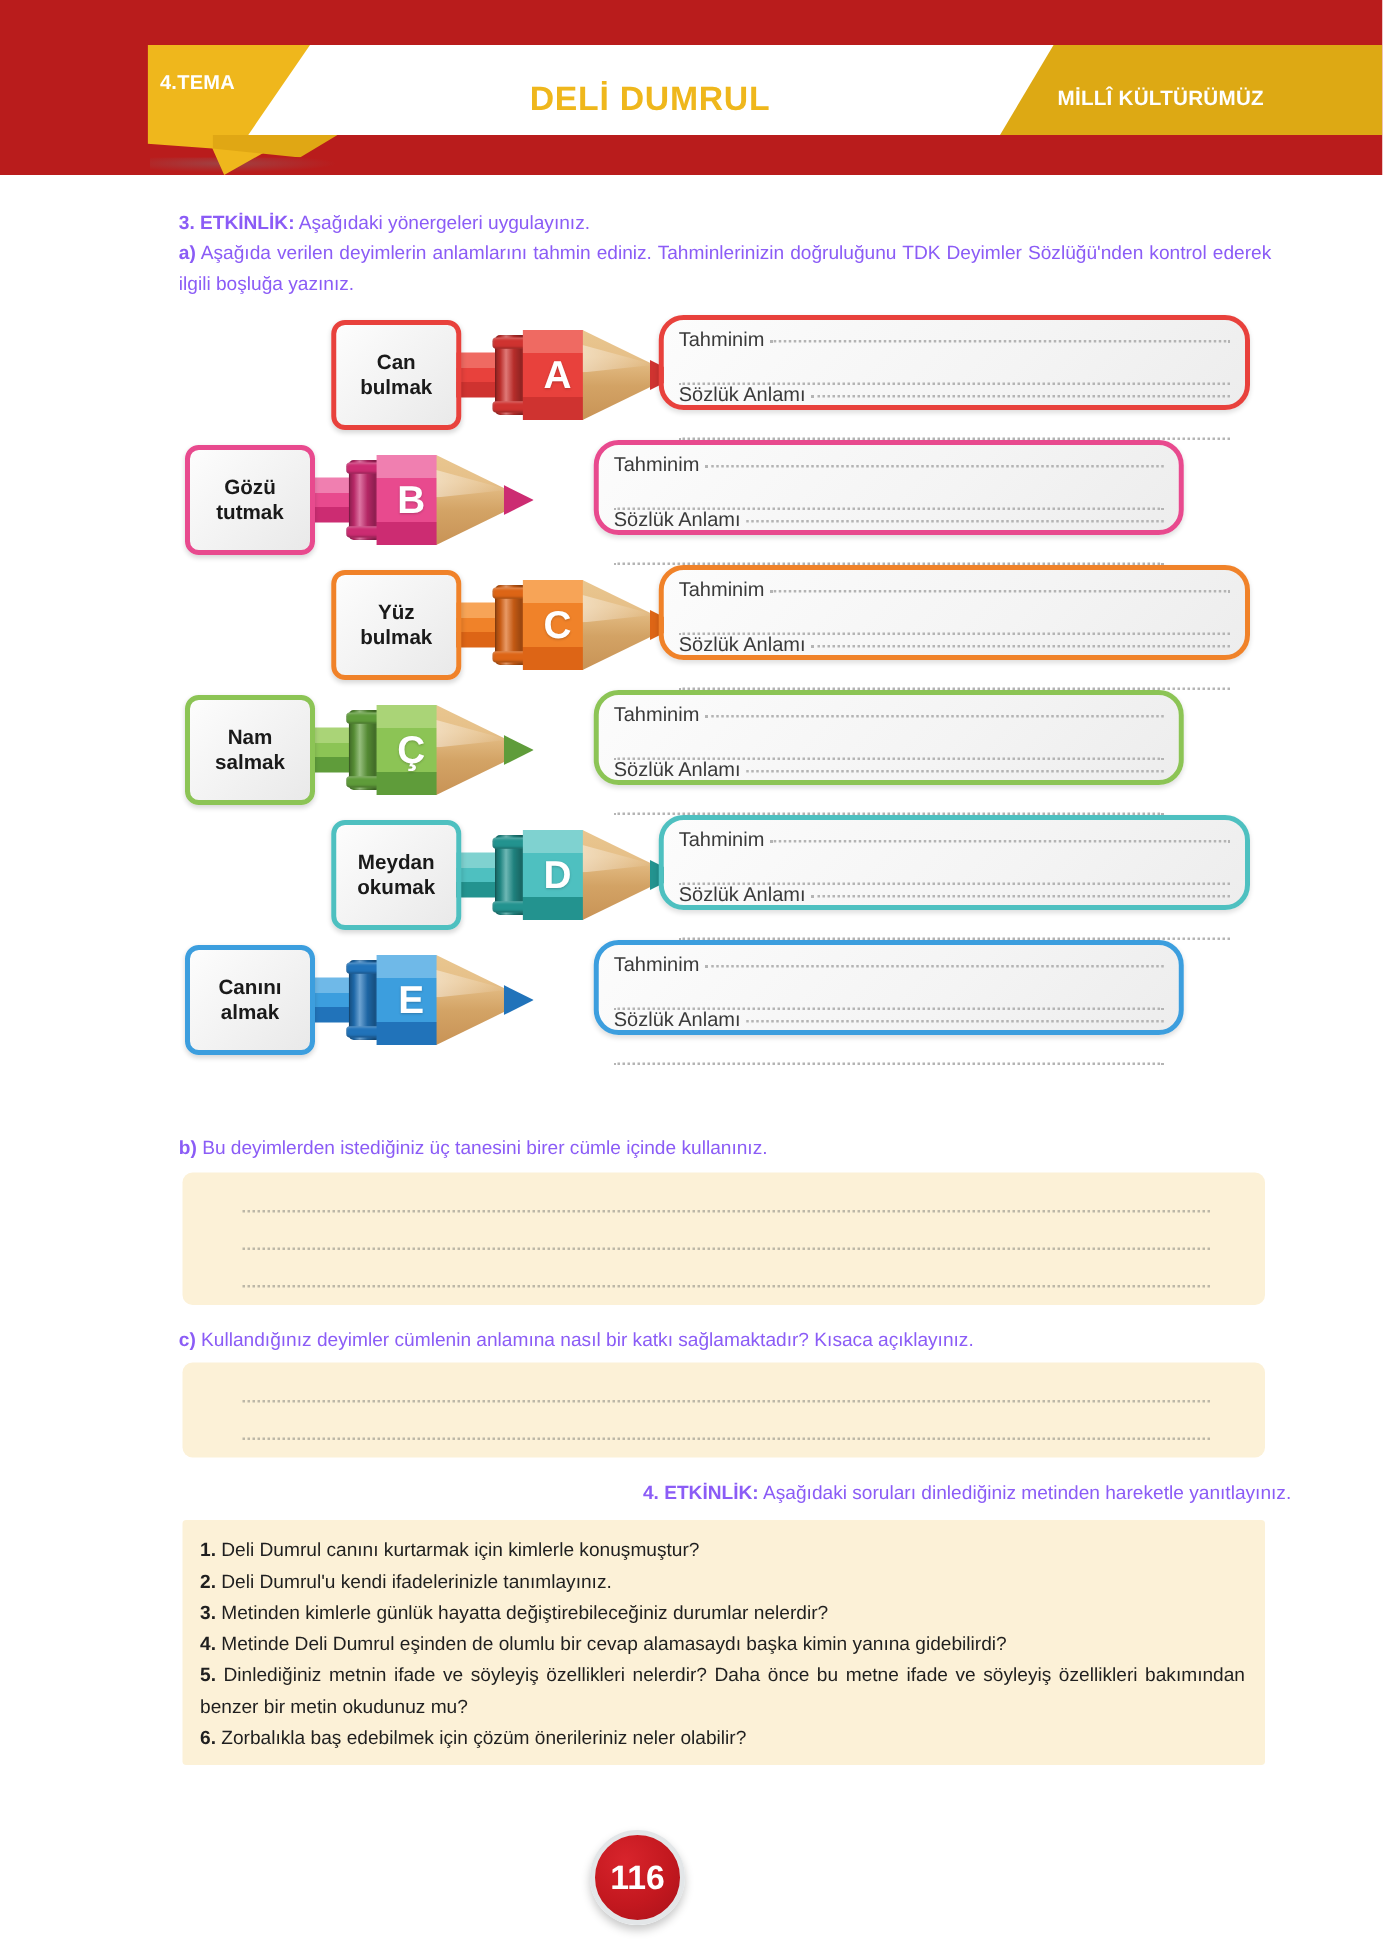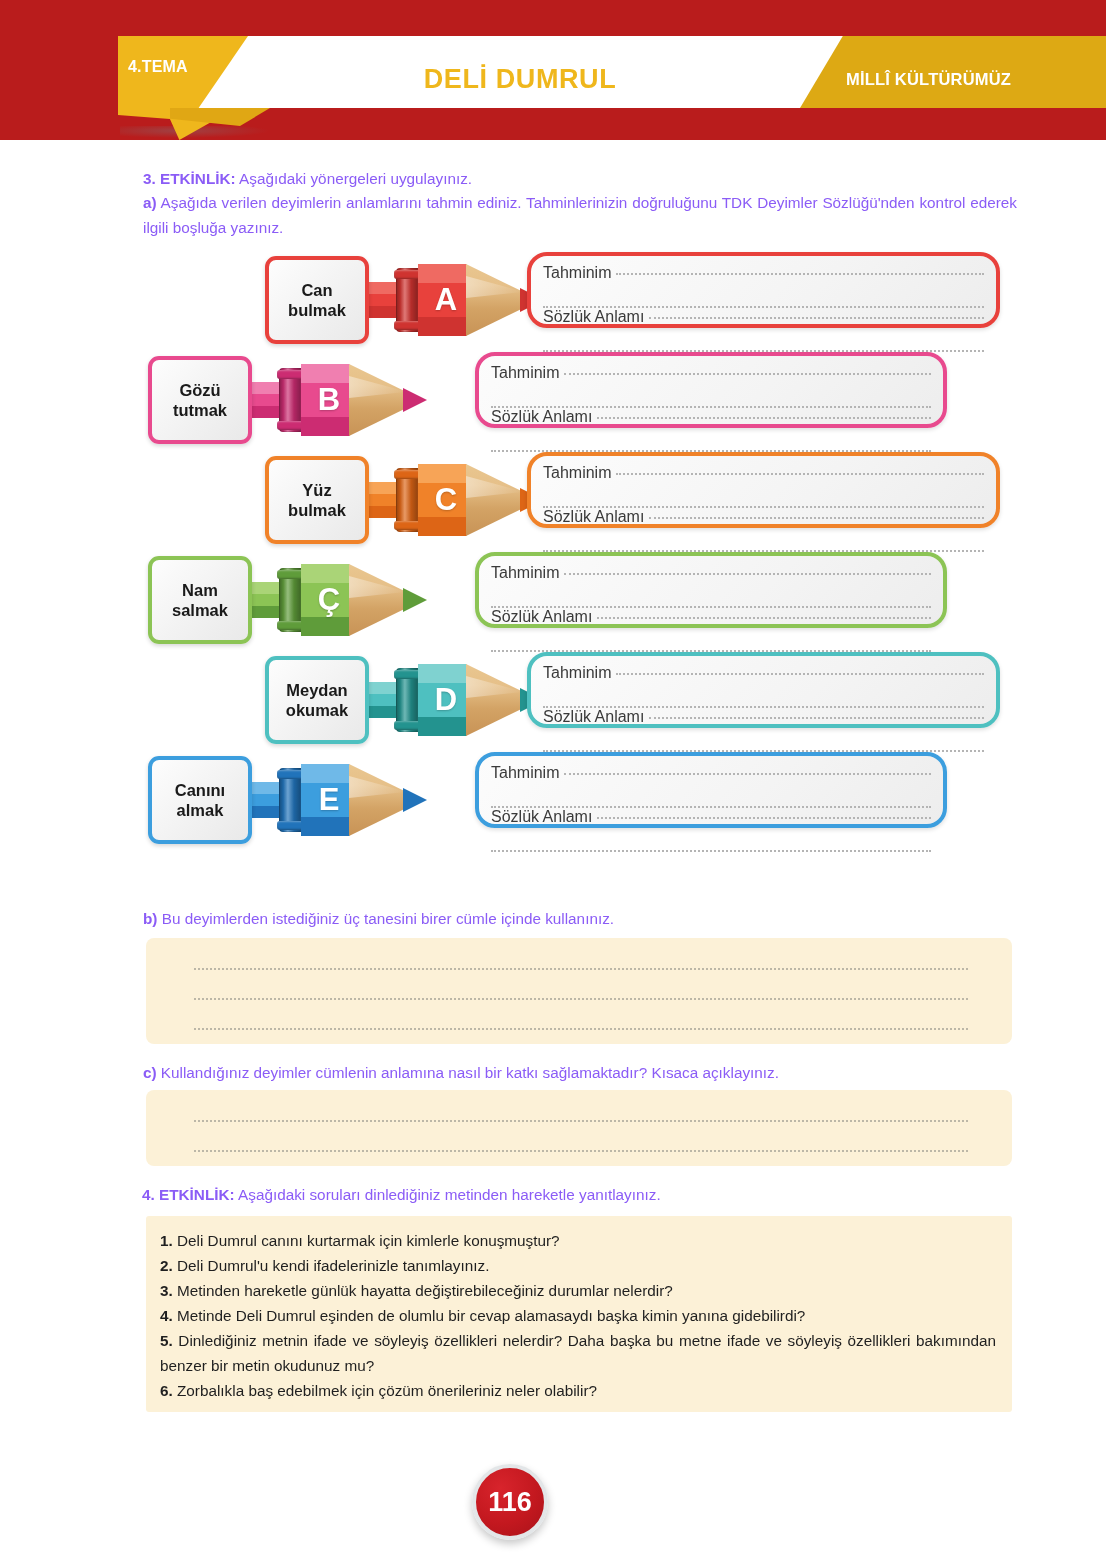--- a/index.html
+++ b/index.html
@@ -65,21 +65,21 @@
 
   
   .instr { position:absolute; color:#8b5cf6; font-size:15.3px; line-height:25px; }
   .instr b { font-weight:bold; }
   #act3-line { left:143px; top:166px; width:880px; }
   #act3-a {
     left:143px; top:190px; width:874px; text-align:justify;
   }
   #sec-b { left:143px; top:906px; width:880px; }
   #sec-c { left:143px; top:1060px; width:880px; }
-  #act4-line { left:142px; top:1182px; width:880px; }
+  #act4-line { left:153px; top:1182px; width:880px;text-align:right; }
 
   
   .rows { position:absolute; left:0; top:250px; width:1106px; }
   .prow { position:relative; height:100px; }
 
   .label-box {
     position:absolute; top:6px; width:104px; height:88px;
     border-radius:11px; border:4px solid var(--c);
     background: linear-gradient(135deg,#fdfdfd 0%,#f2f2f2 55%,#e9e9e9 100%);
     display:flex; align-items:center; justify-content:center;
@@ -386,21 +386,21 @@
     <div class="pline" style="top:30px;"></div>
     <div class="pline" style="top:60px;"></div>
   </div>
 
   <div class="instr" id="act4-line">
     <b>4. ETKİNLİK:</b><span> Aşağıdaki soruları dinlediğiniz metinden hareketle yanıtlayınız.</span>
   </div>
   <div id="qpanel">
       <div class="qitem"><b>1.</b><span> Deli Dumrul canını kurtarmak için kimlerle konuşmuştur?</span></div>
       <div class="qitem"><b>2.</b><span> Deli Dumrul'u kendi ifadelerinizle tanımlayınız.</span></div>
-      <div class="qitem"><b>3.</b><span> Metinden hareketle günlük hayatta değiştirebileceğiniz durumlar nelerdir?</span></div>
+      <div class="qitem"><b>3.</b><span> Metinden kimlerle günlük hayatta değiştirebileceğiniz durumlar nelerdir?</span></div>
       <div class="qitem"><b>4.</b><span> Metinde Deli Dumrul eşinden de olumlu bir cevap alamasaydı başka kimin yanına gidebilirdi?</span></div>
-      <div class="qitem"><b>5.</b><span> Dinlediğiniz metnin ifade ve söyleyiş özellikleri nelerdir? Daha başka bu metne ifade ve söyleyiş özellikleri bakımından benzer bir metin okudunuz mu?</span></div>
+      <div class="qitem"><b>5.</b><span> Dinlediğiniz metnin ifade ve söyleyiş özellikleri nelerdir? Daha önce bu metne ifade ve söyleyiş özellikleri bakımından benzer bir metin okudunuz mu?</span></div>
       <div class="qitem"><b>6.</b><span> Zorbalıkla baş edebilmek için çözüm önerileriniz neler olabilir?</span></div>
     </div>
 
   <div class="pageno">116</div>
 
 </div>
 
 </body></html>

